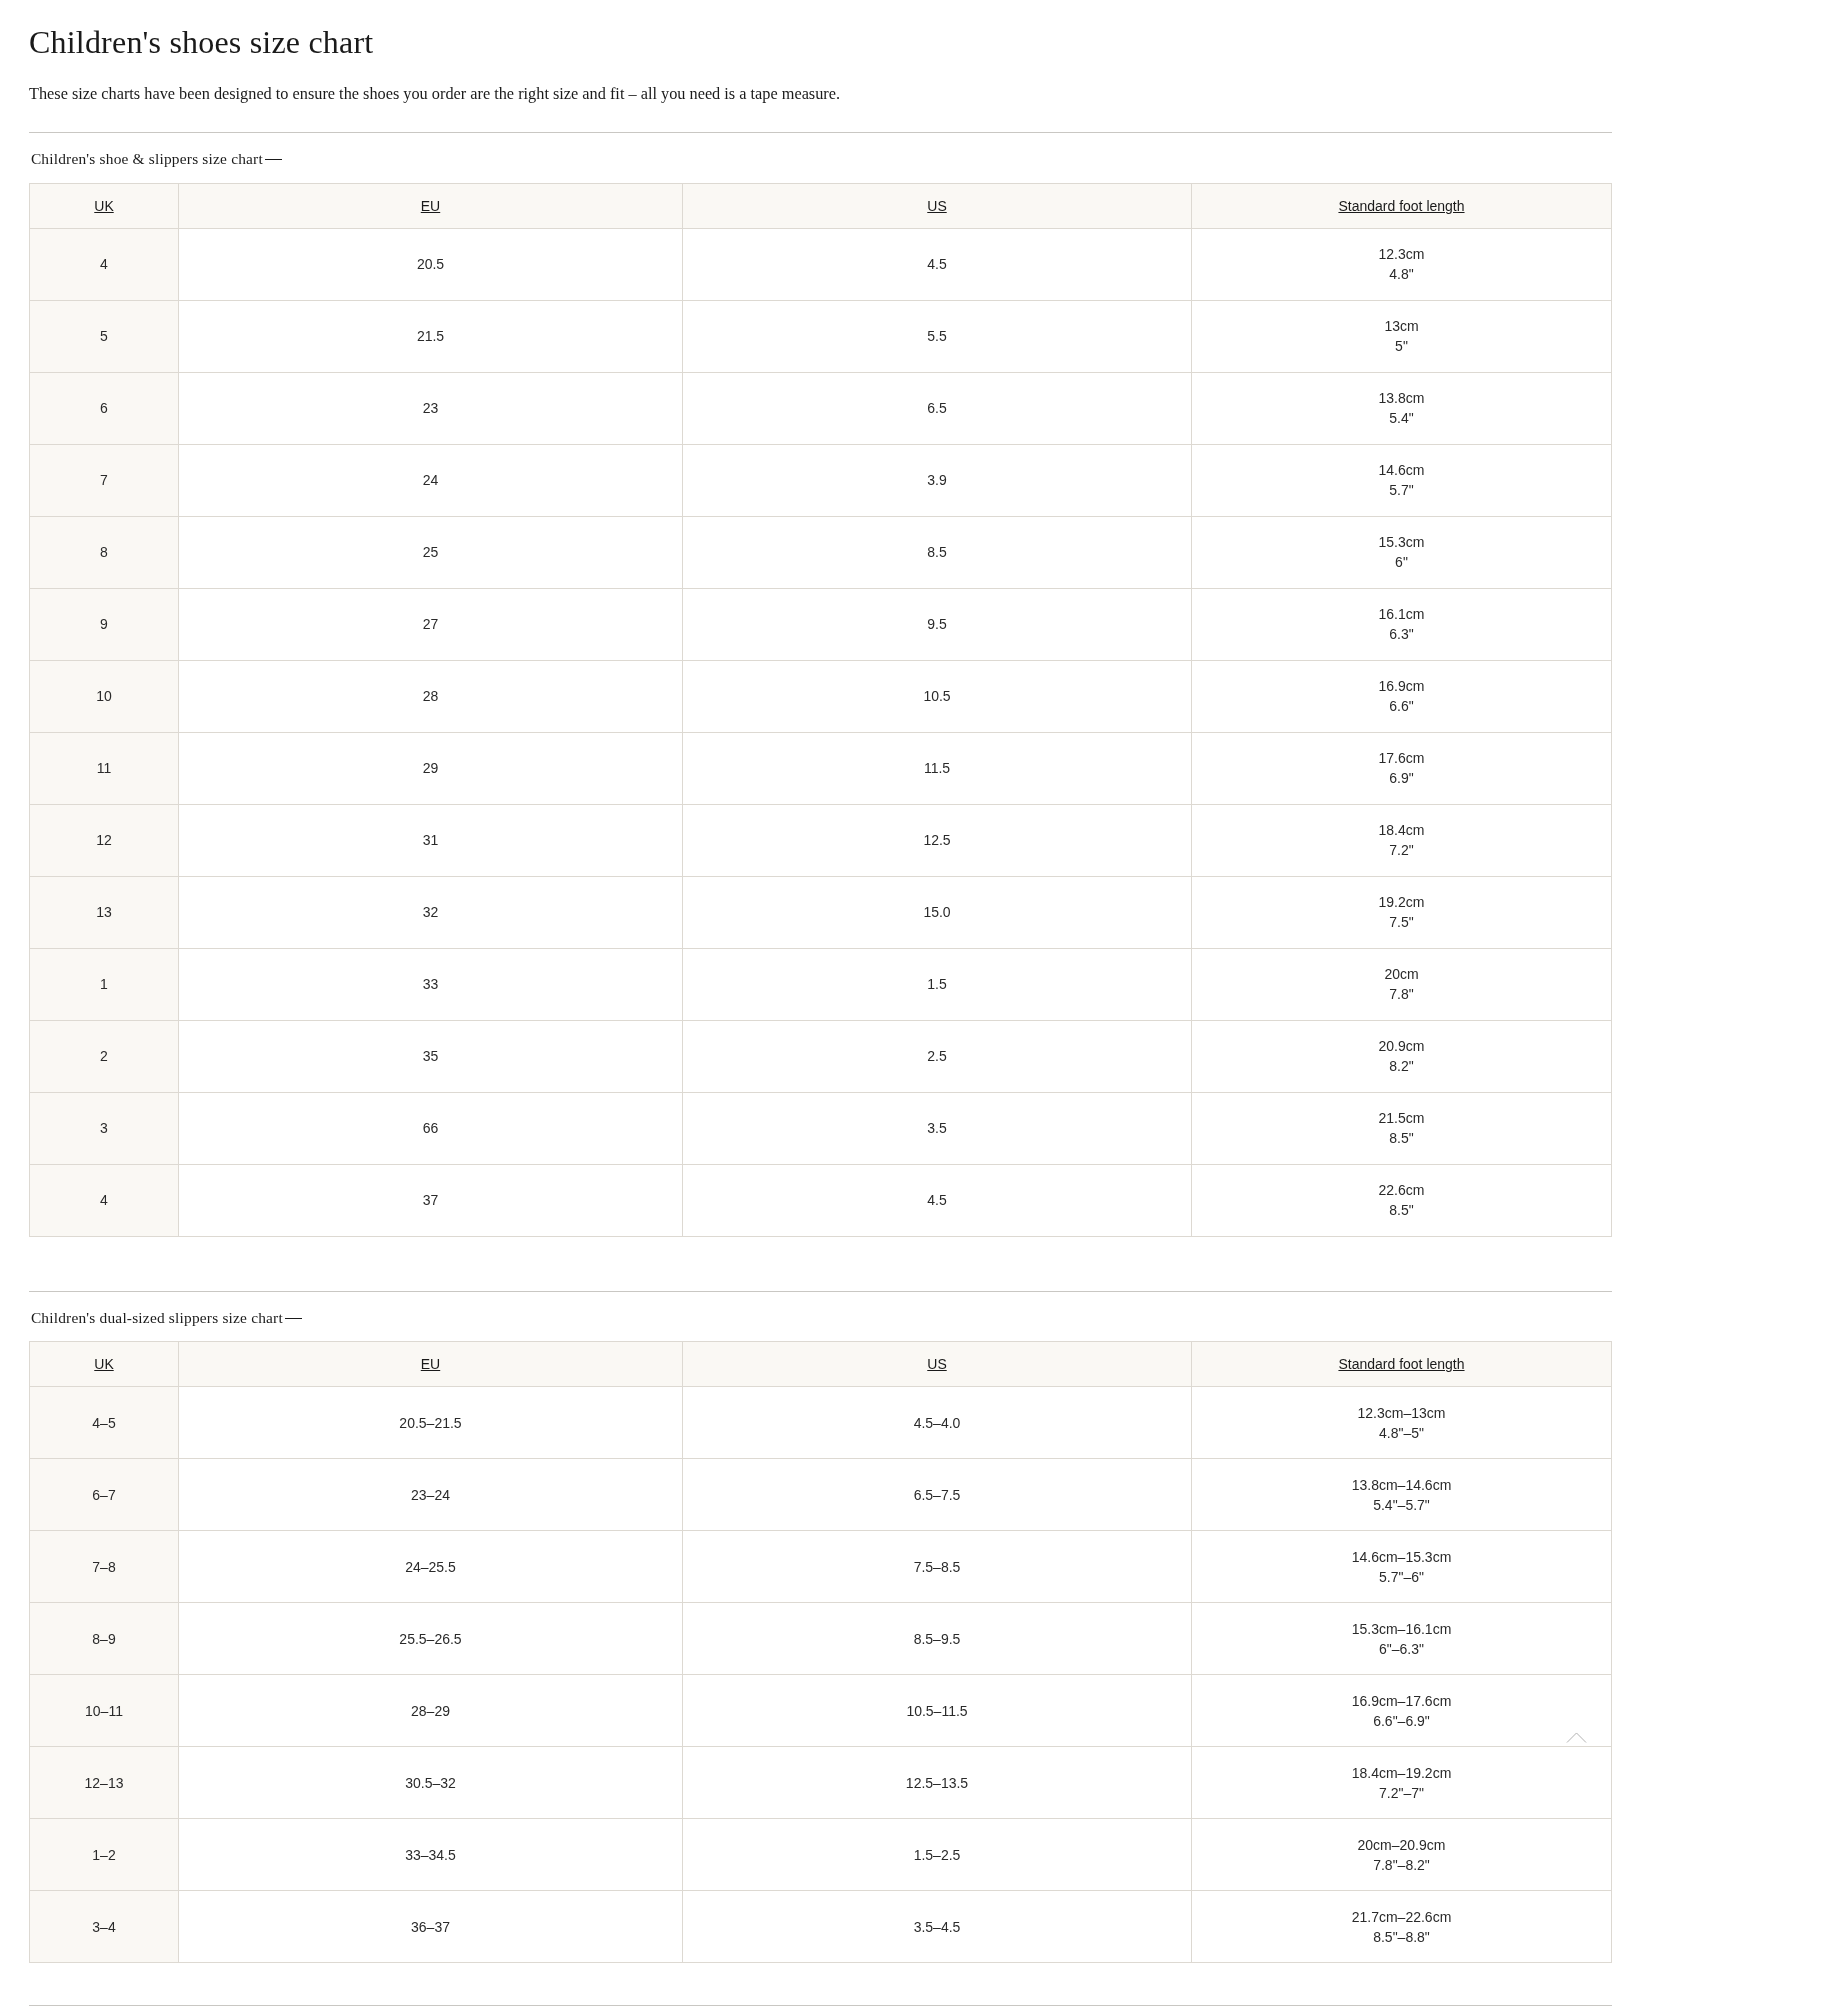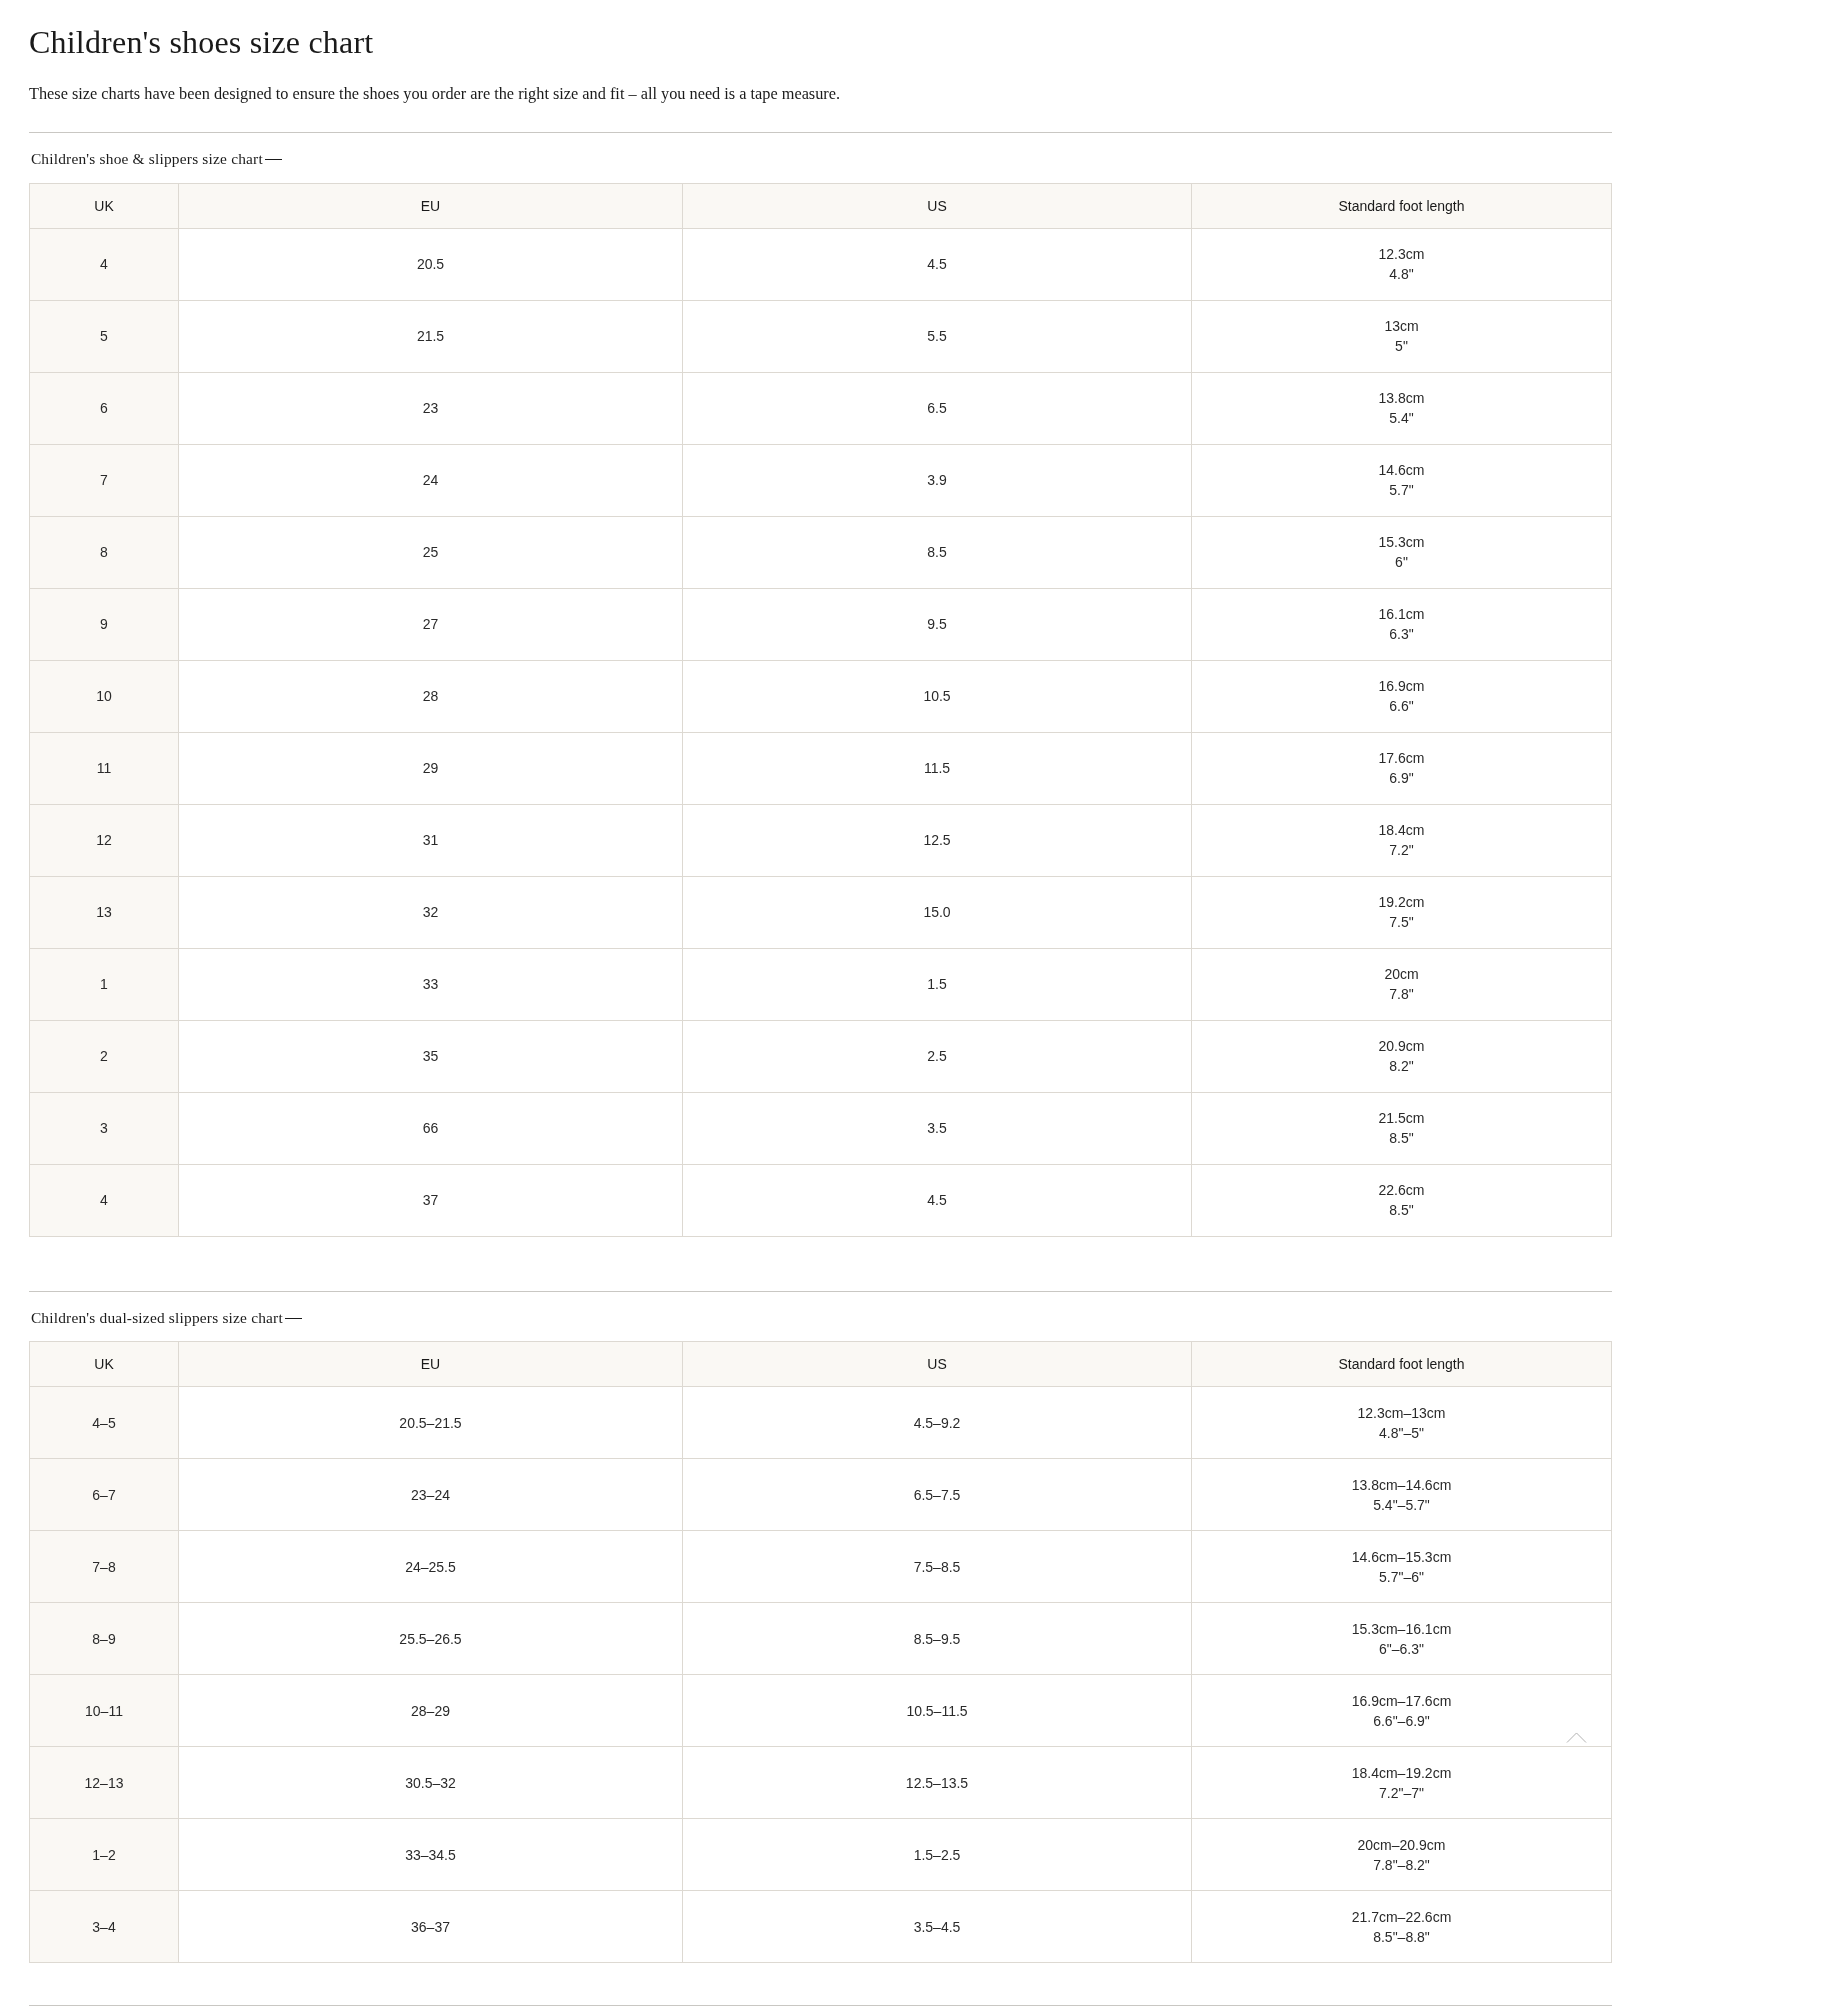--- a/index.html
+++ b/index.html
@@ -79,20 +79,21 @@
     text-align: center;
     vertical-align: middle;
     font-weight: 400;
     color: #2a2a2a;
   }
   table.size-table th {
     height: 42px;
     background: #faf8f4;
     font-size: 14px;
     color: #1a1a1a;
+    text-decoration: underline;
   }
   table.size-table td {
     height: 69px;
     line-height: 1.45;
     background: #ffffff;
   }
   table.size-table td.first-col {
     background: #faf8f4;
   }
   col.c-uk { width: 149px; }
@@ -260,21 +261,21 @@
         <th>UK</th>
         <th>EU</th>
         <th>US</th>
         <th>Standard foot length</th>
       </tr>
     </thead>
     <tbody>
       <tr>
           <td class="first-col">4–5</td>
           <td>20.5–21.5</td>
-          <td>4.5–9.2</td>
+          <td>4.5–4.0</td>
           <td><span>12.3cm–13cm</span><span class="len-line2">4.8"–5"</span></td>
         </tr>
       <tr>
           <td class="first-col">6–7</td>
           <td>23–24</td>
           <td>6.5–7.5</td>
           <td><span>13.8cm–14.6cm</span><span class="len-line2">5.4"–5.7"</span></td>
         </tr>
       <tr>
           <td class="first-col">7–8</td>

